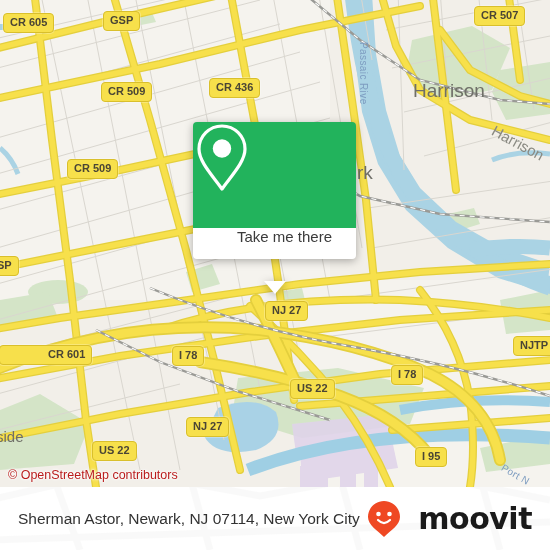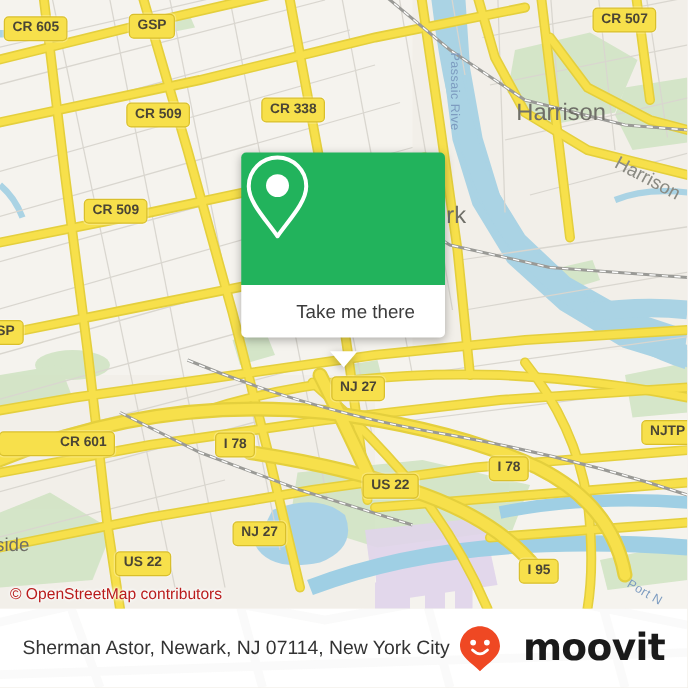--- a/index.html
+++ b/index.html
@@ -45,22 +45,22 @@
   
   #popup{
     position:absolute;left:193px;top:122px;width:163px;
     filter:drop-shadow(0 2px 4px rgba(0,0,0,.30));
   }
   #popup-head{
     height:106px;border-radius:4px 4px 0 0;
     display:flex;align-items:center;justify-content:center;
   }
   #popup-foot{
-    height:42px;background:#ffffff;border-radius:0 0 4px 4px;
-    display:flex;align-items:center;justify-content:center;padding-left:20px;
+    height:31px;background:#ffffff;border-radius:0 0 4px 4px;
+    display:flex;justify-content:center;padding-left:20px;
   }
   #popup-foot span{
     font-size:15px;color:#3b3b3b;
     font-family:"Liberation Sans","DejaVu Sans",sans-serif;
   }
   #popup-tail{
     position:absolute;left:50%;top:159px;transform:translateX(-50%);
     width:0;height:0;
     border-left:11px solid transparent;
     border-right:11px solid transparent;
@@ -260,21 +260,21 @@
     <div class="maplabel place-lg" style="left:357px;top:162px;">rk</div>
     <div class="maplabel place-md" style="left:-4px;top:428px;">side</div>
     <div class="maplabel place-md" style="left:497px;top:122px;transform:rotate(28deg);transform-origin:0 0;color:#8a8a82;">Harrison</div>
 
     <div class="maplabel water-lbl" style="left:369px;top:42px;transform:rotate(90deg);transform-origin:0 0;">Passaic Rive</div>
     <div class="maplabel water-lbl" style="left:505px;top:462px;transform:rotate(30deg);transform-origin:0 0;">Port N</div>
 
     <div class="shield" style="left:3px;top:13px;">CR 605</div>
     <div class="shield" style="left:103px;top:11px;">GSP</div>
     <div class="shield" style="left:101px;top:82px;">CR 509</div>
-    <div class="shield" style="left:209px;top:78px;">CR 338</div>
+    <div class="shield" style="left:209px;top:78px;">CR 436</div>
     <div class="shield" style="left:474px;top:6px;">CR 507</div>
     <div class="shield" style="left:67px;top:159px;">CR 509</div>
     <div class="shield" style="left:-10px;top:256px;">SP</div>
     <div class="shield" style="left:265px;top:301px;">NJ 27</div>
     <div class="shield" style="left:-1px;top:345px;padding-left:48px;">CR 601</div>
     <div class="shield" style="left:172px;top:346px;">I 78</div>
     <div class="shield" style="left:513px;top:336px;">NJTP</div>
     <div class="shield" style="left:290px;top:379px;">US 22</div>
     <div class="shield" style="left:391px;top:365px;">I 78</div>
     <div class="shield" style="left:186px;top:417px;text-align:center;">NJ 27</div>

